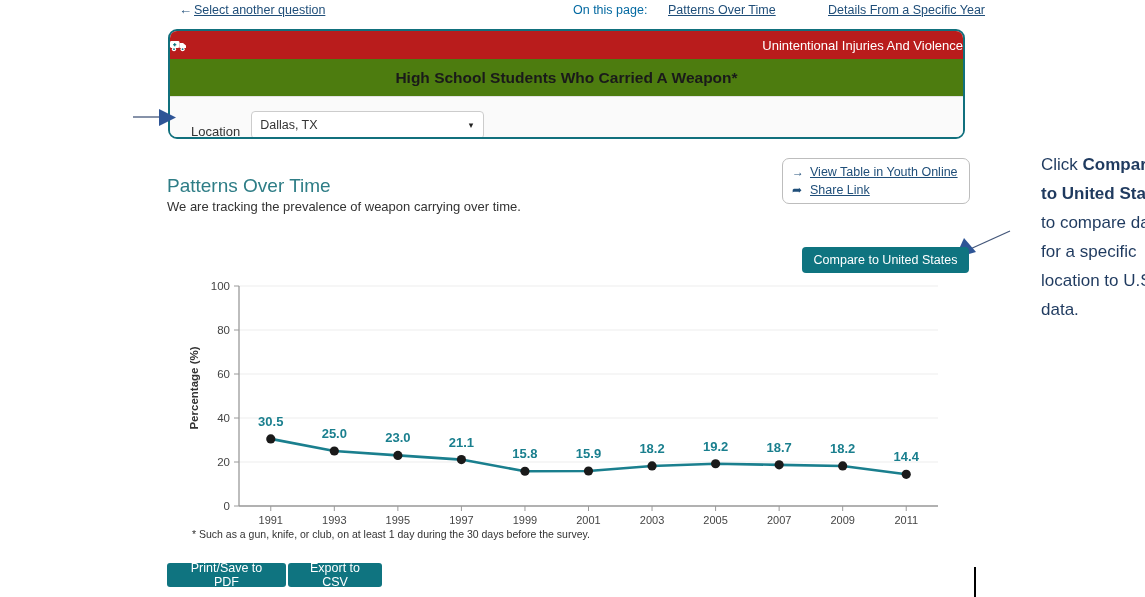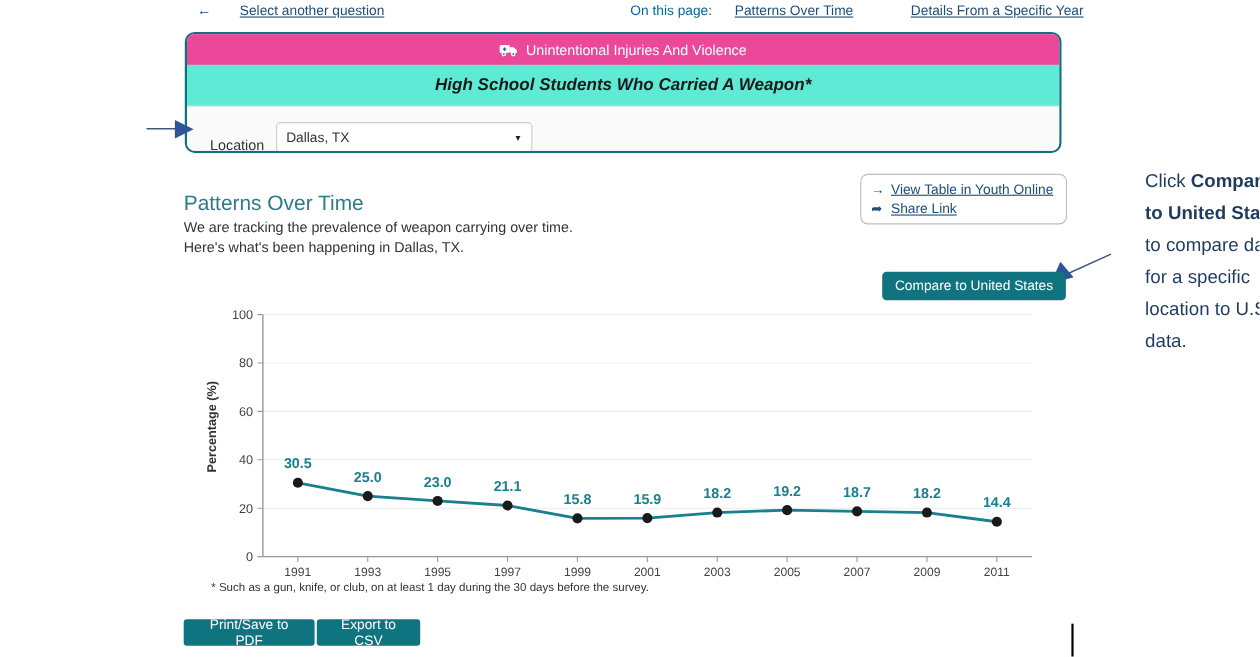--- a/index.html
+++ b/index.html
@@ -13,48 +13,48 @@
   #root { position: relative; width: 1145px; height: 597px; }
 
   
   .topbar { position: absolute; left: 0; top: 0; width: 1145px; height: 22px; }
   .back-link {
     position: absolute; left: 179px; top: 2px;
     font-size: 12.5px; color: #1f4e79; text-decoration: none;
     white-space: nowrap;
   }
   .back-link .arrow { text-decoration: none; display: inline-block; margin-right: 2px; font-size: 13px;}
-  .back-link .lbl { text-decoration: underline; margin-left: 24px; }
+  .back-link .lbl { text-decoration: underline; }
   .onthispage {
     position: absolute; left: 573px; top: 3px;
     font-size: 12.5px; color: #0369a1; white-space: nowrap;
   }
   .tp-link {
     position: absolute; top: 3px; font-size: 12.5px; color: #1f4e79;
     text-decoration: underline; white-space: nowrap; cursor: pointer;
   }
   .tp-link.a { left: 668px; }
   .tp-link.b { left: 828px; }
 
   
   .card {
     position: absolute; left: 168px; top: 29px; width: 797px; height: 110px;
     border: 2px solid #11707d; border-radius: 9px; background: #fff;
     overflow: hidden;
   }
   .card-header {
-    height: 28px; background: #ec4899; color: #fff;
-    display: flex; align-items: center; justify-content: center;
+    height: 28px; background: #b91c1c; color: #fff;
+    display: flex; align-items: center; justify-content: space-between;
     font-size: 13px; gap: 7px;
   }
   .card-header .truck-ic { display: flex; align-items: center; }
   .card-title {
     height: 38px; display: flex; align-items: center; justify-content: center;
     font-size: 15.5px; font-weight: bold; color: #1a1a1a;
-    border-bottom: 1px solid #e2e2e2; background: #5eead4; font-style: italic;
+    border-bottom: 1px solid #e2e2e2; background: #4d7c0f;
   }
   .card-body {
     height: 42px; background: #fafafa;
     display: flex; align-items: flex-end; padding-left: 21px; gap: 11px;
   }
   .loc-label { font-size: 13px; color: #333; }
   .loc-select {
     width: 233px; height: 28px; background: #fff;
     border: 1px solid #ccc; border-radius: 4px;
     display: flex; align-items: center; padding: 0 8px;
@@ -180,21 +180,20 @@
   </svg>
 
   <svg style="position:absolute; left:952px; top:228px;" width="62" height="36">
     <line x1="58" y1="3" x2="16" y2="22" stroke="#44577a" stroke-width="1.3"></line>
     <polygon points="3,30 12,10 24,24" fill="#2e5596"></polygon>
   </svg>
 
   <div class="sec-title">Patterns Over Time</div>
   <div class="sec-sub">
     <div>We are tracking the prevalence of weapon carrying over time.</div>
-    <div>Here's what's been happening in Dallas, TX.</div>
   </div>
 
   <div class="linkbox">
     <div class="row">
       <span class="ic">→</span>
       <a href="#">View Table in Youth Online</a>
     </div>
     <div class="row">
       <span class="ic">➦</span>
       <a href="#">Share Link</a>

